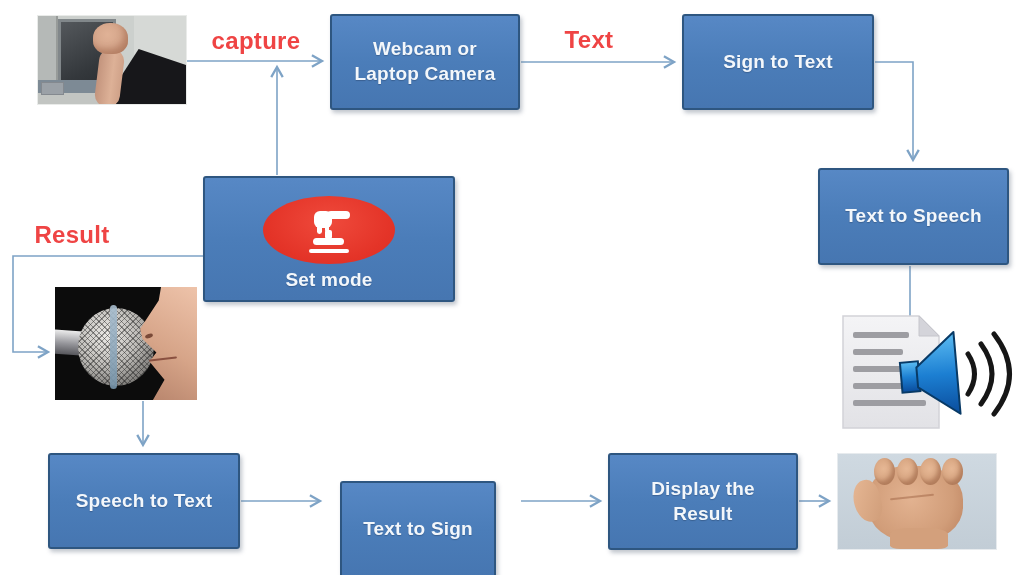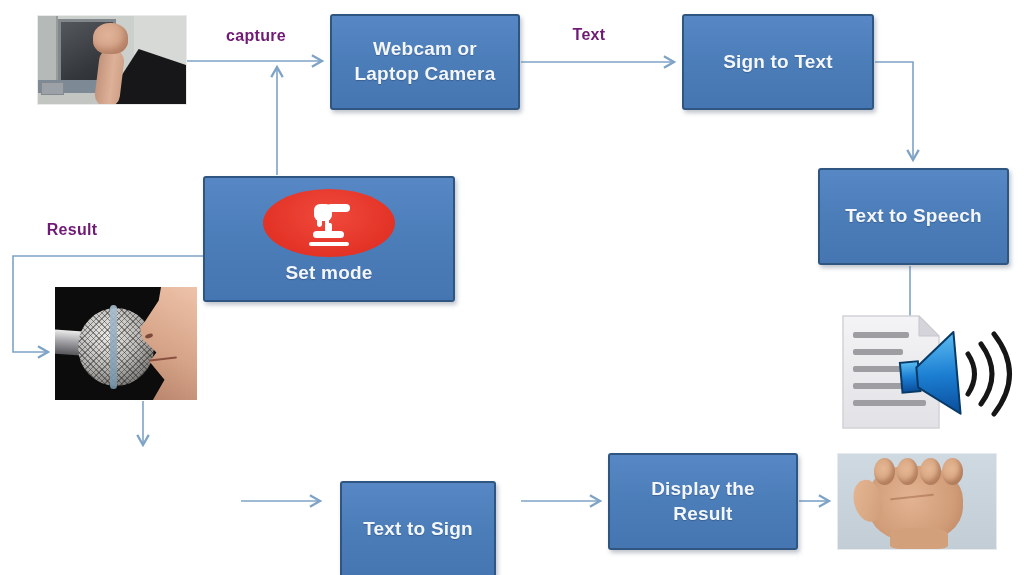--- a/index.html
+++ b/index.html
@@ -16,27 +16,27 @@
     background:linear-gradient(180deg,#5788c5 0%,#4b7db9 50%,#4676b1 100%);
     border:2px solid #2e5680;border-radius:3px;
     box-shadow:2px 3px 4px rgba(108,120,136,.42);
     display:flex;align-items:center;justify-content:center;flex-direction:column;
     color:#f3f7fb;font-size:19px;font-weight:600;line-height:1.3;text-align:center;
     letter-spacing:.2px; text-shadow:0 1px 1px rgba(30,50,80,.35);
   }
   .n-webcam{left:330px;top:14px;width:190px;height:96px;padding:0 22px;}
   .n-sign2text{left:682px;top:14px;width:192px;height:96px;}
   .n-text2speech{left:818px;top:168px;width:191px;height:97px;}
-  .n-setmode{left:203px;top:176px;width:252px;height:126px;justify-content:flex-start;}
+  .n-setmode{left:203px;top:176px;width:252px;height:126px;justify-content:center;}
   .n-speech2text{left:48px;top:453px;width:192px;height:96px;}
   .n-text2sign{left:340px;top:453px;width:156px;height:97px;margin-top:28px;}
   .n-display{left:608px;top:453px;width:190px;height:97px;padding:0 30px;justify-content:center;}
   
   .edge-label{
-    position:absolute;z-index:2;color:#701a75;font-size:16px;font-weight:700;
+    position:absolute;z-index:2;color:#ef4444;font-size:24px;font-weight:700;
     text-align:center;letter-spacing:.3px;
   }
   .l-capture{left:210px;top:27px;width:92px;}
   .l-sign{left:557px;top:26px;width:64px;}
   .l-speech{left:24px;top:221px;width:96px;}
   
   .mode-ellipse{
     width:132px;height:68px;margin-top:11px;border-radius:50%;
     background:radial-gradient(ellipse at 50% 38%,#ef4a3c 0%,#e43428 65%,#d92d22 100%);
     display:flex;align-items:center;justify-content:center;flex:none;
@@ -128,20 +128,23 @@
           <rect x="20" y="21" width="5" height="9" rx="2.4"></rect>
           <rect x="28" y="21" width="4" height="7" rx="2"></rect>
           <rect x="28" y="26" width="7" height="9" rx="2"></rect>
           <rect x="16" y="34" width="31" height="7" rx="3.5"></rect>
           <rect x="12" y="45" width="40" height="4" rx="2"></rect>
         </g>
       </svg>
     </div>
     <span class="setmode-label">Set mode</span>
   </div>
+  <div class="node n-speech2text">
+    <span>Speech to Text</span>
+  </div>
   <div class="node n-text2sign">
     <span>Text to Sign</span>
   </div>
   <div class="node n-display">
     <span>Display the Result</span>
   </div>
 
   <div class="photo p-capture">
     <div class="wall-right"></div>
     <div class="door-frame"></div>

